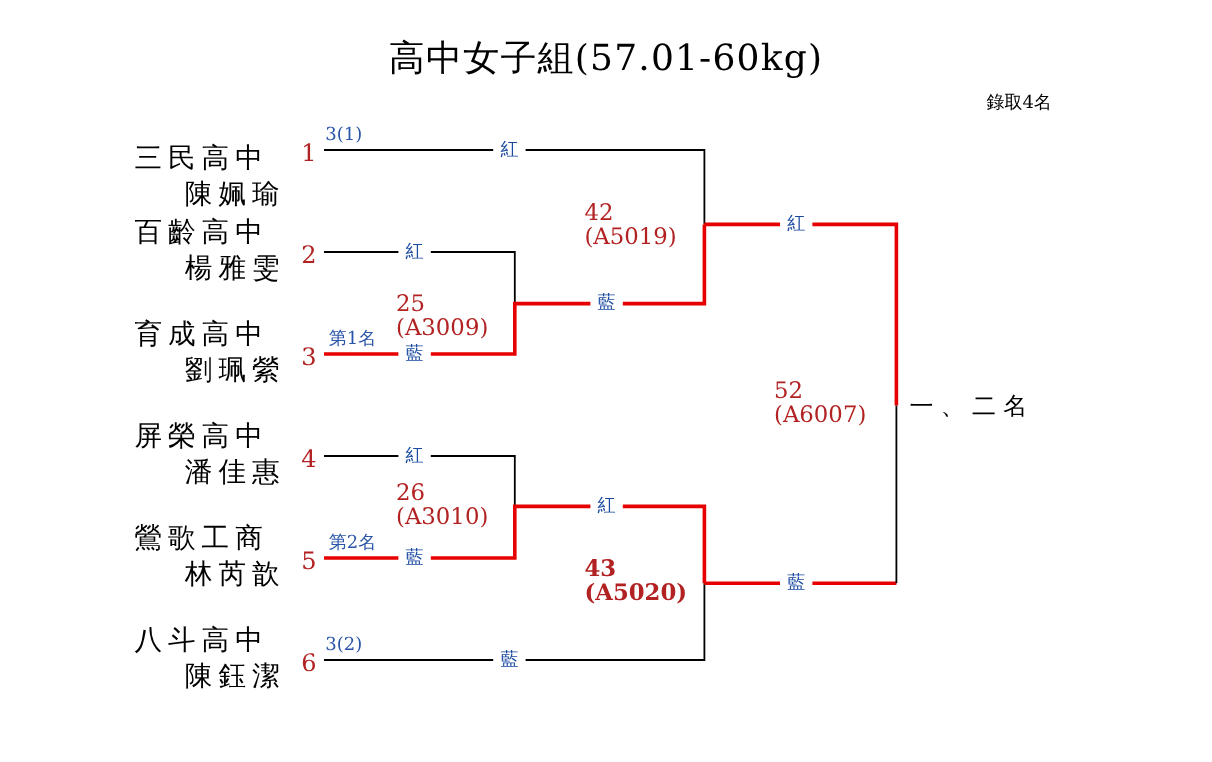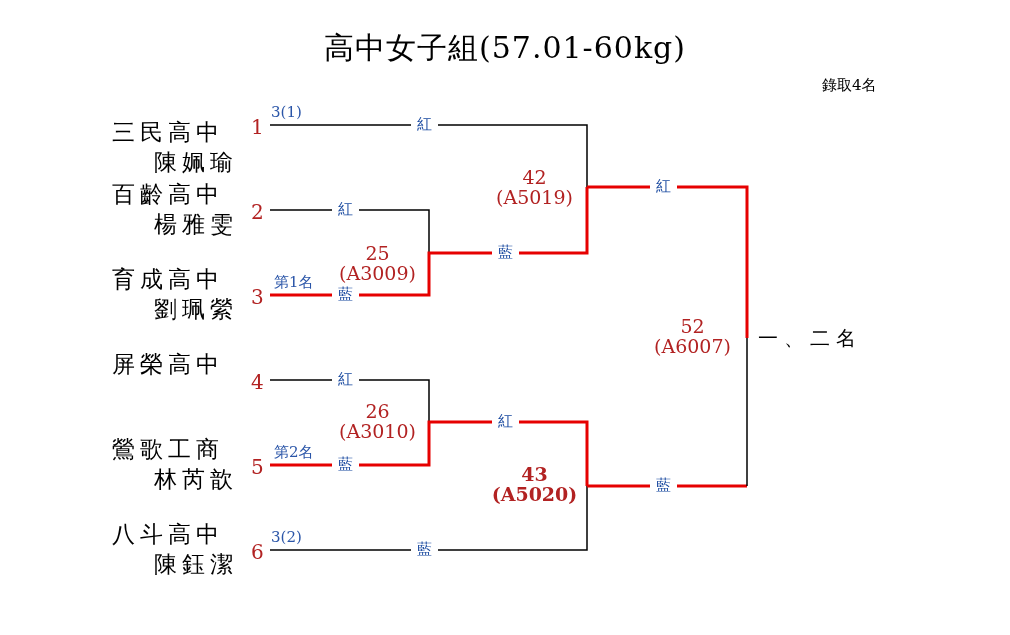--- a/index.html
+++ b/index.html
@@ -7,21 +7,21 @@
          font-family: "DejaVu Serif", "Liberation Serif", serif; }
   .abs { position: absolute; white-space: nowrap; }
   .title { left: 0; width: 1010px; top: 28px; text-align: center; font-size: 30px; color: #000; letter-spacing: 1px; }
   .note { left: 822px; top: 76px; font-size: 15px; color: #000; }
   .team { font-size: 23px; color: #000; line-height: 30px; letter-spacing: 5px; }
   .team .school { display: block; }
   .team .player { display: block; padding-left: 42px; }
   .seed { font-size: 20px; color: #b22222; }
   .tag { font-size: 15px; color: #2a55a8; }
   .corner { font-size: 15px; color: #1a4aa0; background: #fff; padding: 0 6px; }
-  .match { font-size: 19px; color: #b22222; text-align: center; line-height: 20px; }
+  .match { font-size: 19px; color: #b22222; text-align: left; line-height: 20px; }
   .result { font-size: 20px; color: #000; letter-spacing: 6px; }
   svg.lines { position: absolute; left: 0; top: 0; }
 </style>
 </head>
 <body>
 
 <svg class="lines" width="1010" height="635">
 
   <polyline points="270,125 587,125 587,187" fill="none" stroke="#000" stroke-width="1.5"></polyline>
 
@@ -51,20 +51,21 @@
 <div class="abs team" style="left:112px; top:179px;">
   <span class="school">百齡高中</span>
   <span class="player">楊雅雯</span>
 </div>
 <div class="abs team" style="left:112px; top:264px;">
   <span class="school">育成高中</span>
   <span class="player">劉珮縈</span>
 </div>
 <div class="abs team" style="left:112px; top:349px;">
   <span class="school">屏榮高中</span>
+  <span class="player">潘佳惠</span>
 </div>
 <div class="abs team" style="left:112px; top:434px;">
   <span class="school">鶯歌工商</span>
   <span class="player">林芮歆</span>
 </div>
 <div class="abs team" style="left:112px; top:519px;">
   <span class="school">八斗高中</span>
   <span class="player">陳鈺潔</span>
 </div>
 

